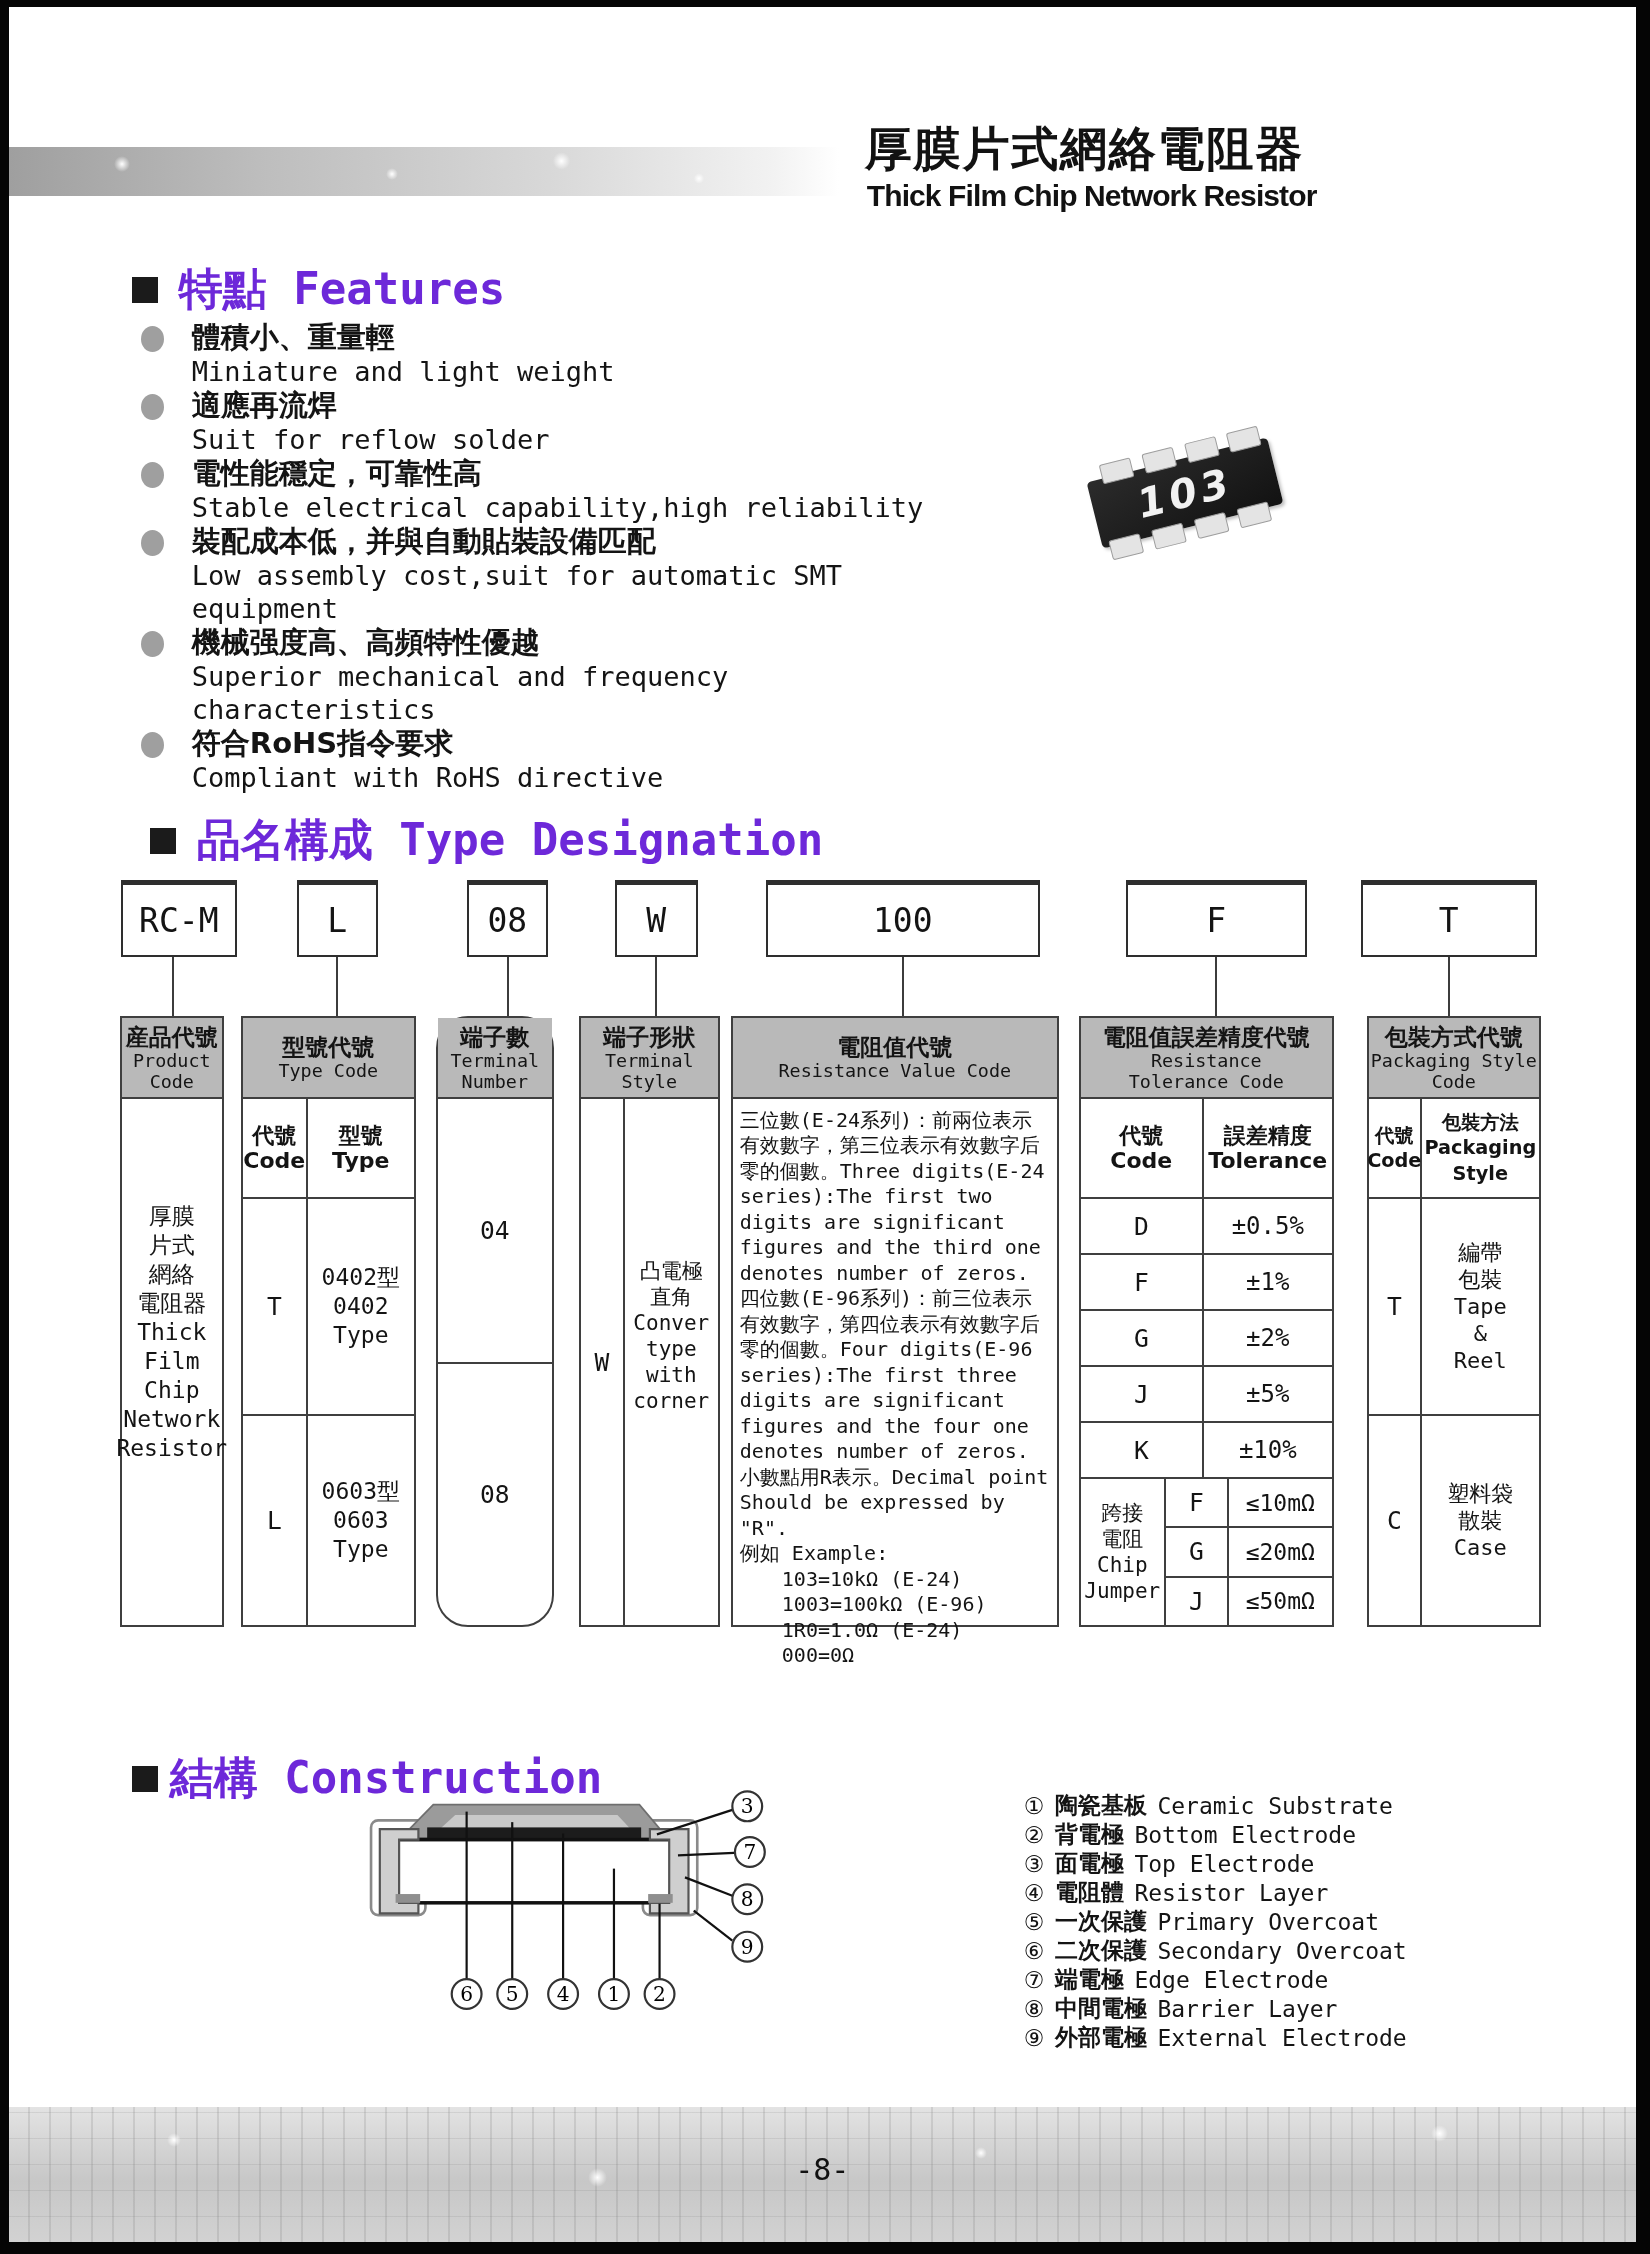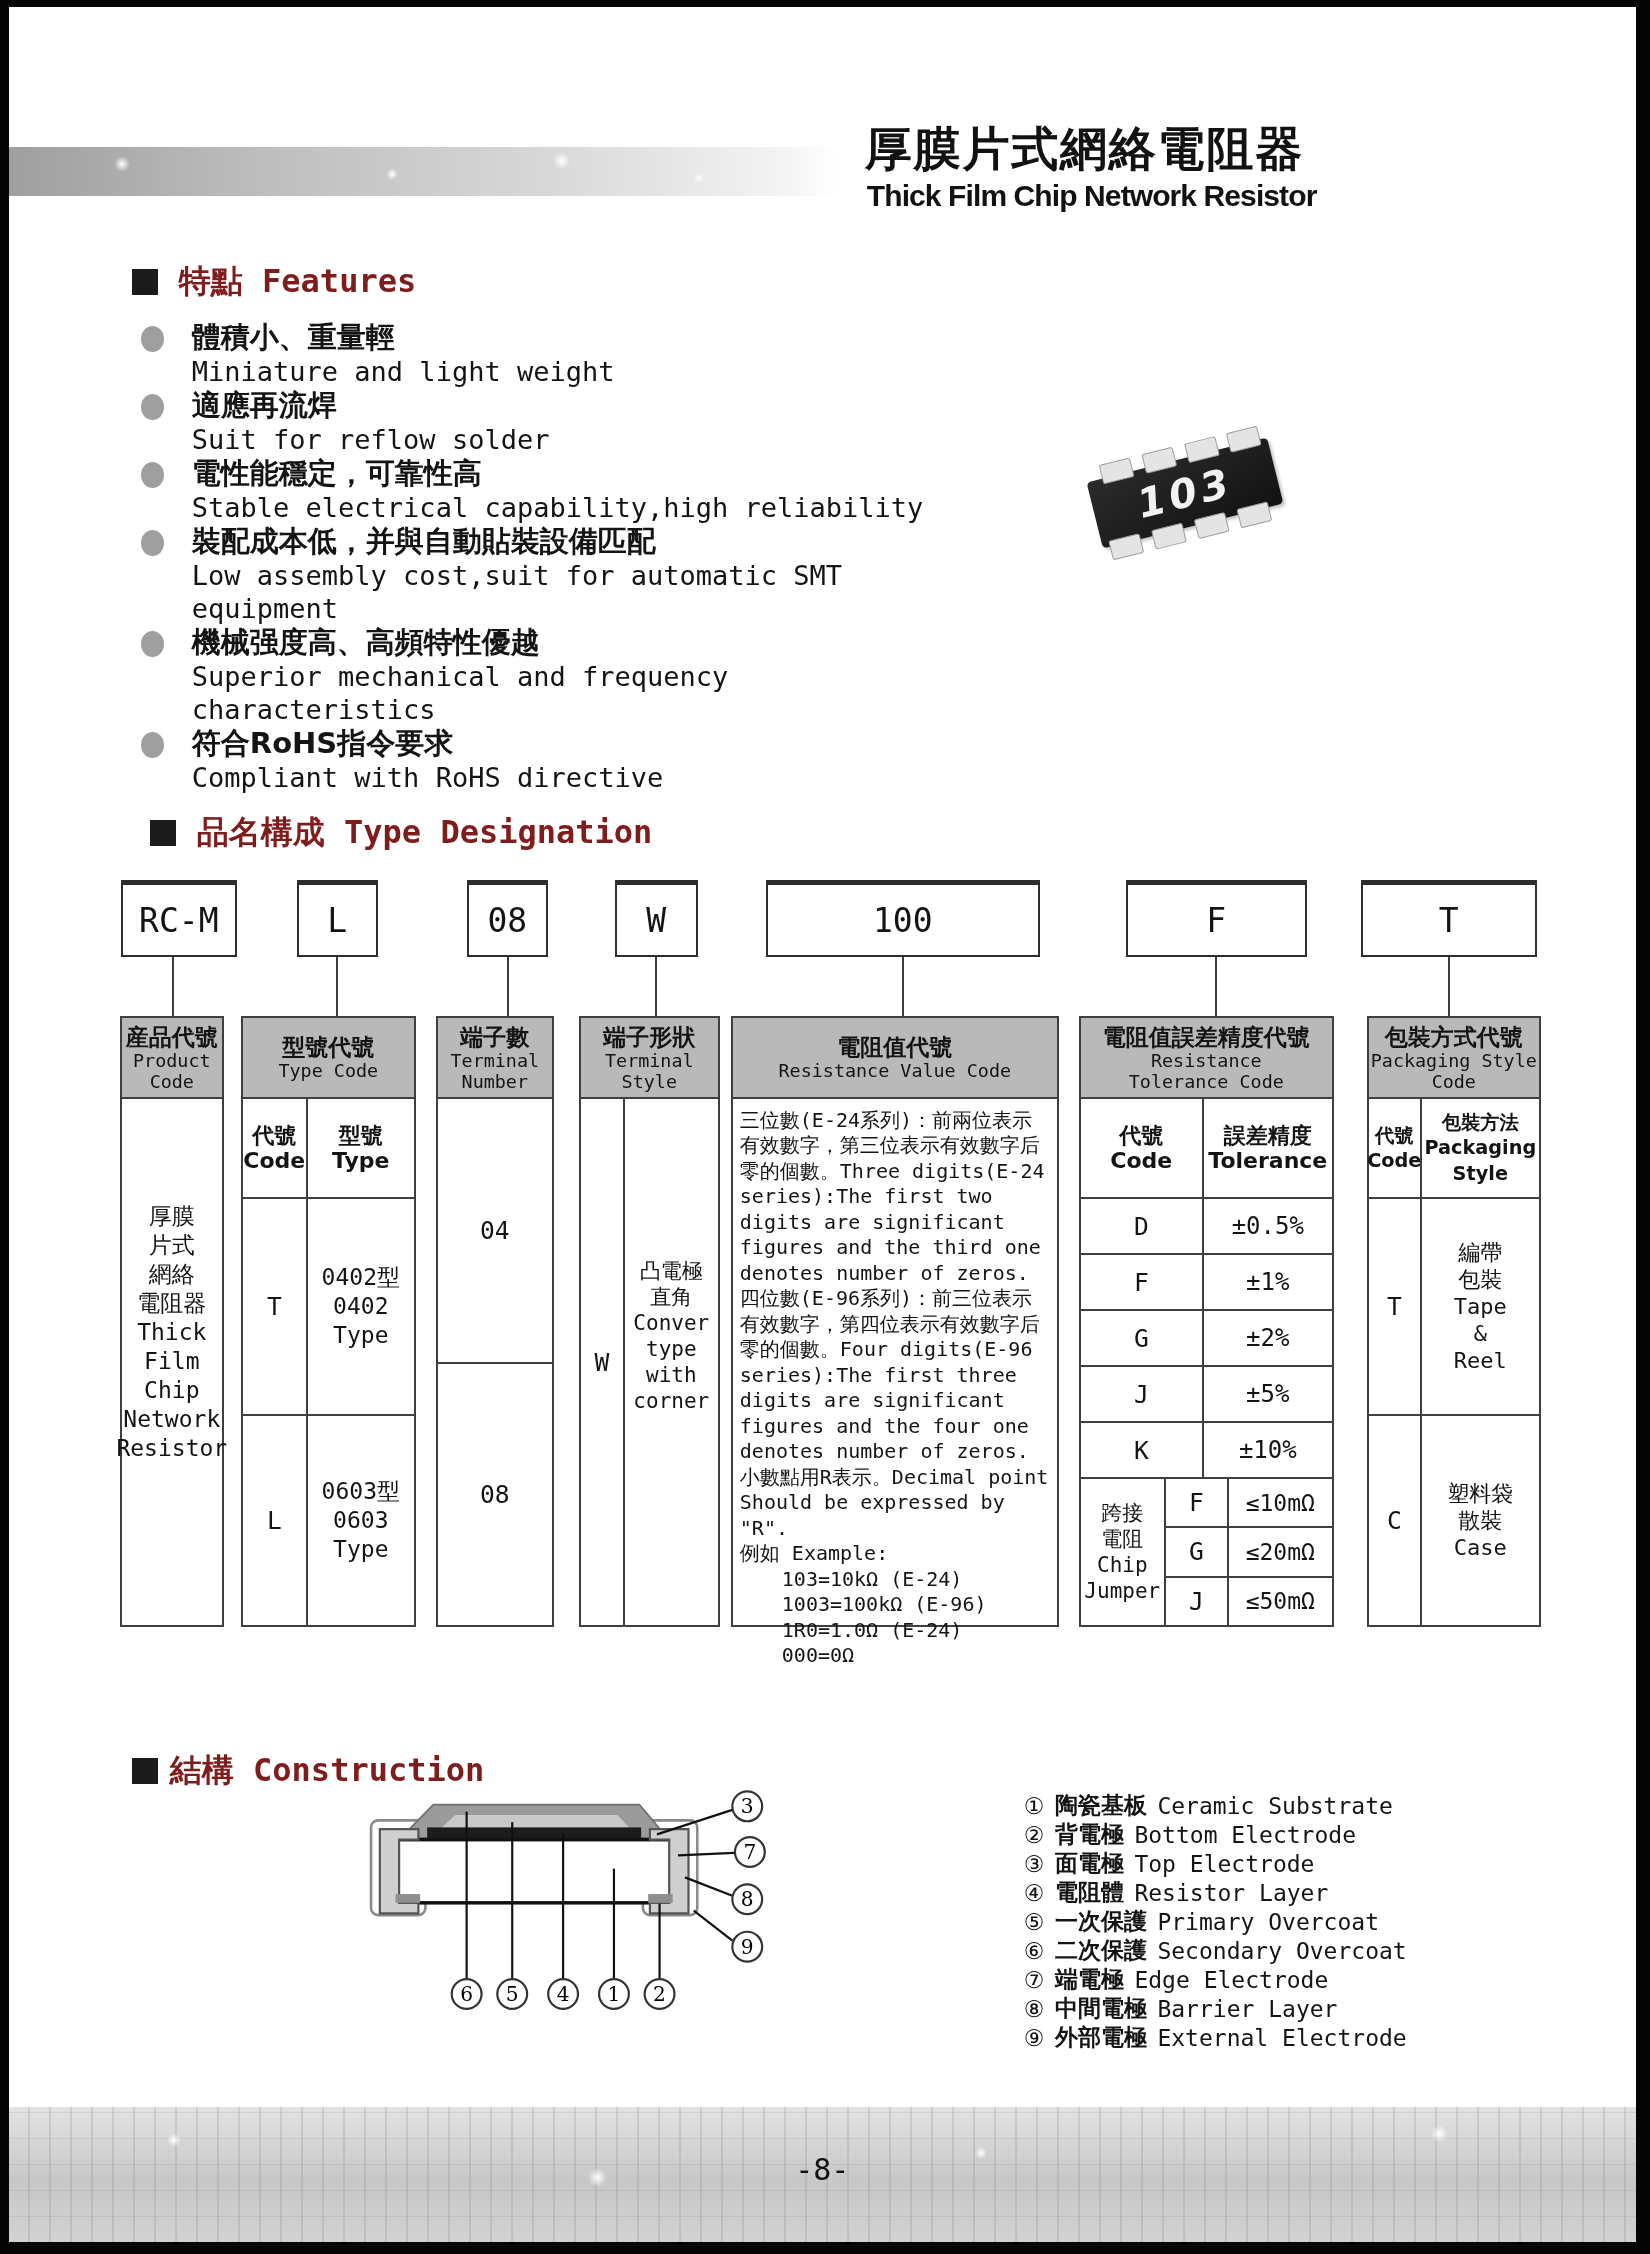--- a/index.html
+++ b/index.html
@@ -9,21 +9,21 @@
   
   .band{position:absolute;left:0;top:140px;width:830px;height:49px;
     background:linear-gradient(90deg,#9f9f9f 0%,#bdbdbd 30%,#d8d8d8 65%,#f2f2f2 92%,#ffffff 100%);}
   .sparkle{position:absolute;border-radius:50%;background:radial-gradient(circle,#ffffff 0%,rgba(255,255,255,0) 70%);}
   .title-cn{position:absolute;left:856px;top:111px;font-family:"DejaVu Sans",sans-serif;font-weight:bold;font-size:47px;letter-spacing:1.8px;color:#121212;}
   .title-en{position:absolute;left:858px;top:172px;font-family:"Liberation Sans",sans-serif;font-weight:bold;font-size:30px;letter-spacing:-0.9px;color:#121212;}
 
   
   .sect{position:absolute;display:flex;align-items:center;gap:21px;}
   .sect .sq{width:26px;height:26px;background:#1b1b1b;flex:0 0 auto;}
-  .sect .lbl{font-size:32px;font-weight:bold;font-family:"DejaVu Sans Mono",monospace;color:#7f1d1d;}
+  .sect .lbl{font-size:44px;font-weight:bold;font-family:"DejaVu Sans Mono",monospace;color:#6d28d9;}
 
   
   .features{position:absolute;left:132px;top:313px;width:843px;}
   .feat{position:relative;padding-left:51px;}
   .feat .dot{position:absolute;left:0;top:6.1px;width:23px;height:26px;border-radius:50%;background:#9f9f9f;}
   .feat .cn{font-family:"DejaVu Sans",sans-serif;font-weight:bold;font-size:29px;line-height:35px;}
   .feat .en{font-size:27px;line-height:33px;}
 
   
   .chip-wrap{position:absolute;left:1073px;top:406px;width:219px;height:184px;}
@@ -202,21 +202,21 @@
       <div class="cellc pre fs26" style="flex:1;">0402型
 0402 Type</div>
     </div>
     <div style="display:flex;flex:1;">
       <div class="cellc vline fs28" style="width:63px;">L</div>
       <div class="cellc pre fs26" style="flex:1;">0603型
 0603 Type</div>
     </div>
   </div>
 
-  <div class="col" style="left:427px;width:118px;">
+  <div class="col" style="left:427px;width:118px;border-radius:32px;">
     <div class="col-header">
       <div class="hdr-cn">端子數</div>
       <div class="hdr-en">Terminal
 Number</div>
     </div>
     <div class="cellc fs28" style="flex:0 0 263px;border-bottom:2.6px solid #3f3f3f;">04</div>
     <div class="cellc fs28" style="flex:1;">08</div>
   </div>
 
   <div class="col" style="left:570px;width:141px;">

